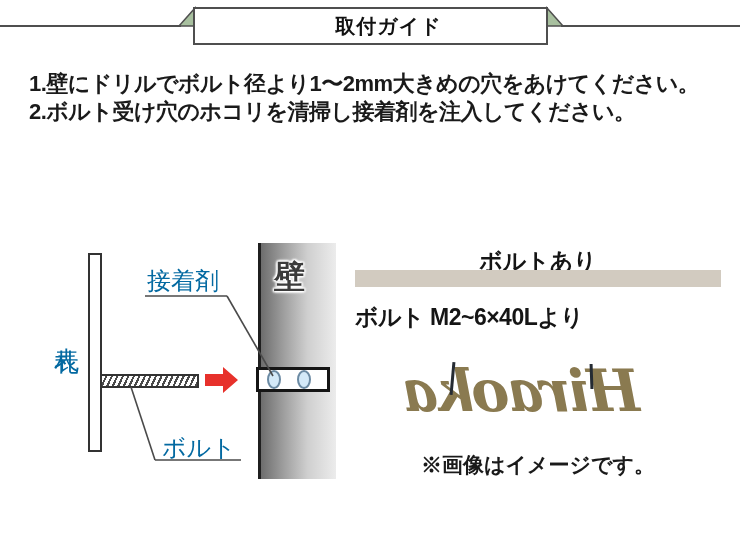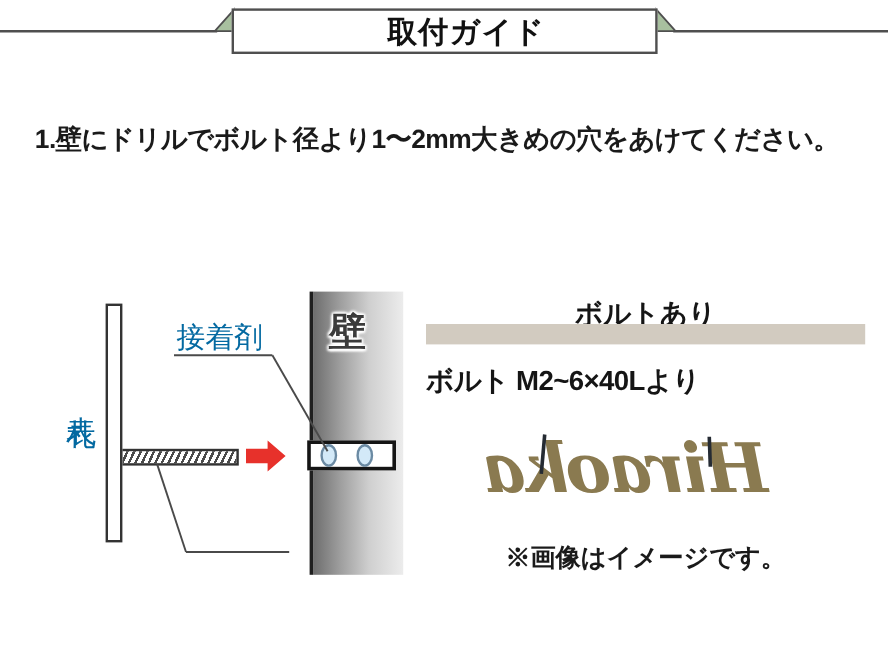--- a/index.html
+++ b/index.html
@@ -3,24 +3,24 @@
 <meta charset="utf-8">
 <style>
   html,body{margin:0;padding:0;background:#fff;}
   #page{position:relative;width:740px;height:540px;background:#ffffff;overflow:hidden;
         font-family:"Liberation Sans",sans-serif;color:#1c1c1c;}
 
   
   #ribbon-box{position:absolute;left:193px;top:7px;width:355px;height:38px;
     background:#ffffff;border:2px solid #4f4f4f;box-sizing:border-box;
     display:flex;align-items:center;justify-content:center;z-index:6;}
-  #ribbon-title{font-size:25px;font-weight:700;letter-spacing:1px;color:#111;margin-left:36px;}
+  #ribbon-title{font-size:20px;font-weight:700;letter-spacing:1px;color:#111;margin-left:36px;}
 
   
-  #instructions{position:absolute;left:29px;top:70px;width:700px;z-index:5;margin-top:32px;}
+  #instructions{position:absolute;left:29px;top:70px;width:700px;z-index:5;}
   .step{font-size:22px;line-height:28px;font-weight:700;letter-spacing:-0.5px;color:#1a1a1a;white-space:nowrap;}
   .warning{font-size:22px;line-height:28px;font-weight:700;letter-spacing:-0.5px;color:#e8382f;white-space:nowrap;}
 
   
   .lbl{position:absolute;font-weight:500;color:#0369a1;z-index:5;white-space:nowrap;}
   #nameplate-label{left:51px;top:327px;font-size:25px;writing-mode:vertical-rl;letter-spacing:2px;}
   #adhesive-label{left:147px;top:265px;font-size:24px;}
   #bolt-label{left:162px;top:432px;font-size:24px;}
 
   #nameplate-plate{position:absolute;left:88px;top:253px;width:14px;height:199px;
@@ -67,20 +67,21 @@
 <body>
 
 <div id="page">
 
   <div id="ribbon-box">
     <span id="ribbon-title">取付ガイド</span>
   </div>
 
   <div id="instructions">
     <div class="step">1.壁にドリルでボルト径より1〜2mm大きめの穴をあけてください。</div>
+    <div class="step">2.ボルト受け穴のホコリを清掃し接着剤を注入してください。</div>
   </div>
 
   <div id="wall"></div>
   <div id="wall-notch"></div>
   <div id="droplet-1" class="droplet"></div>
   <div id="droplet-2" class="droplet"></div>
   <div id="bolt-shaft"></div>
   <div id="nameplate-plate"></div>
 
   <svg id="insert-arrow" width="34" height="28" viewBox="0 0 34 28">
@@ -98,20 +99,21 @@
     <line x1="145" y1="296" x2="227" y2="296" stroke="#4a4a4a" stroke-width="1.6"></line>
     <line x1="227" y1="296" x2="273" y2="376" stroke="#4a4a4a" stroke-width="1.6"></line>
 
     <line x1="131" y1="387" x2="155" y2="460" stroke="#4a4a4a" stroke-width="1.6"></line>
     <line x1="155" y1="460" x2="241" y2="460" stroke="#4a4a4a" stroke-width="1.6"></line>
   </svg>
 
   <span class="lbl" id="nameplate-label">表札</span>
   <span class="lbl" id="adhesive-label">接着剤</span>
   <span id="wall-label">壁</span>
+  <span class="lbl" id="bolt-label">ボルト</span>
 
   <div id="right-panel">
     <div id="bolt-option-title">ボルトあり</div>
     <div id="beige-bar"></div>
     <div id="bolt-spec">ボルト M2~6×40Lより</div>
     <div id="signature-wrap">
       <span id="signature-text">Hiraoka</span>
     </div>
     <div id="pin-1" class="pin"></div>
     <div id="pin-2" class="pin"></div>

